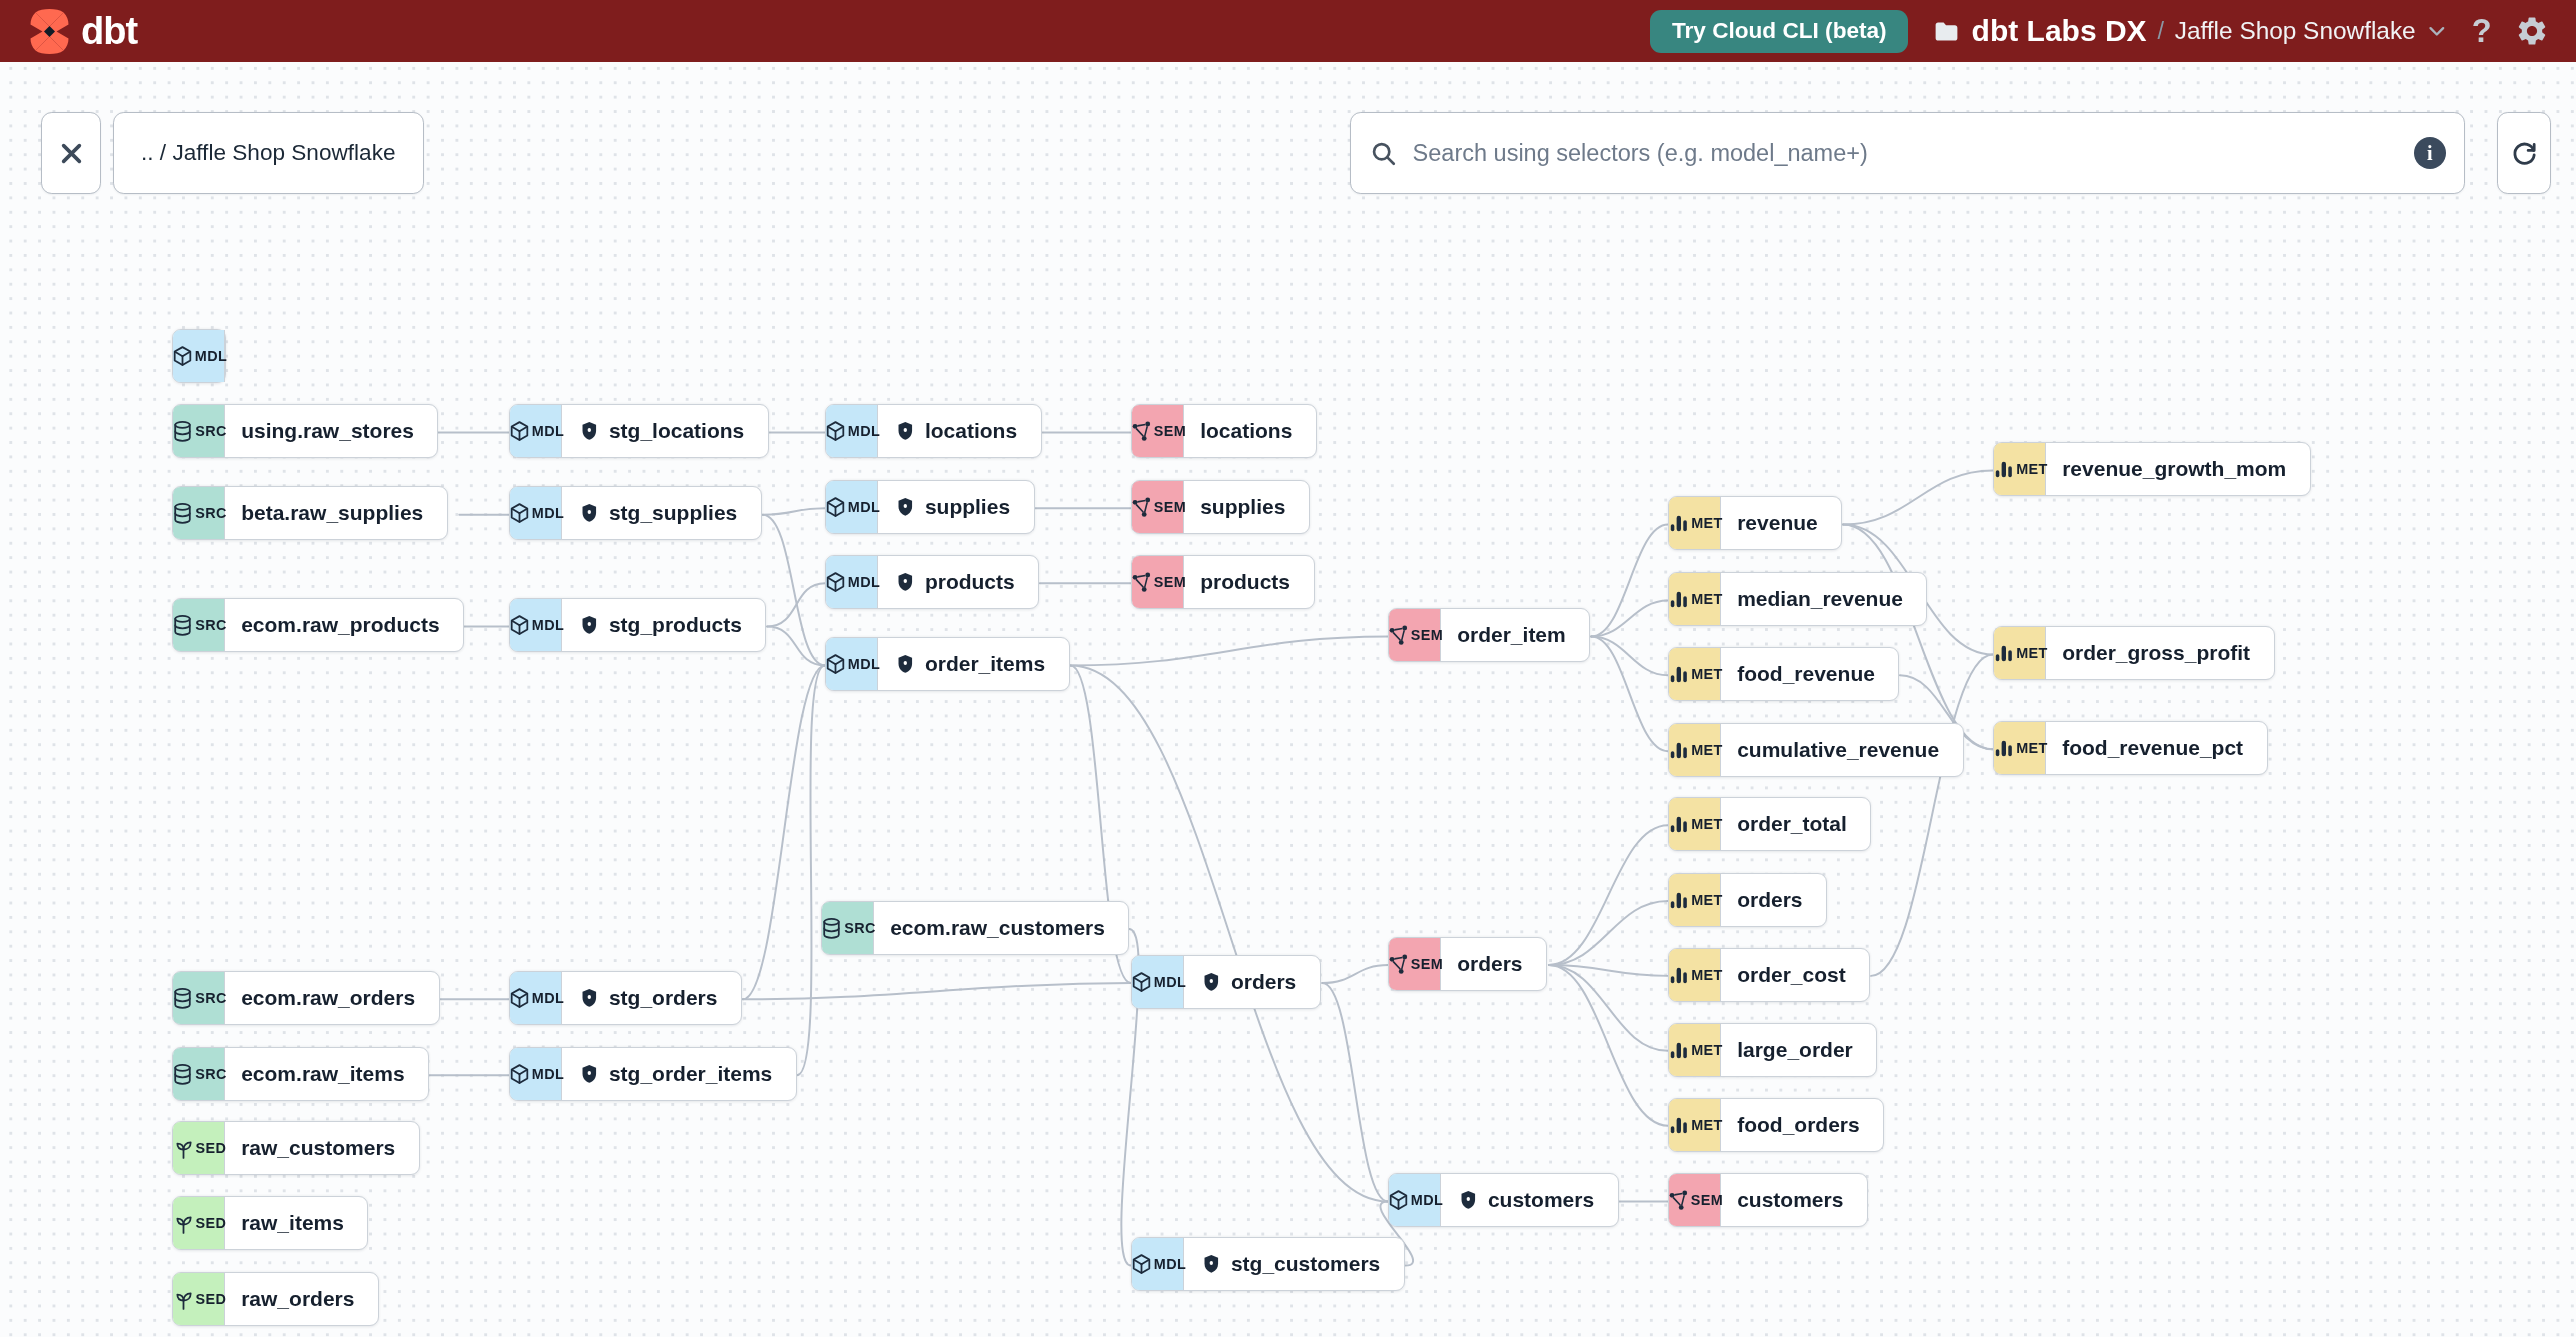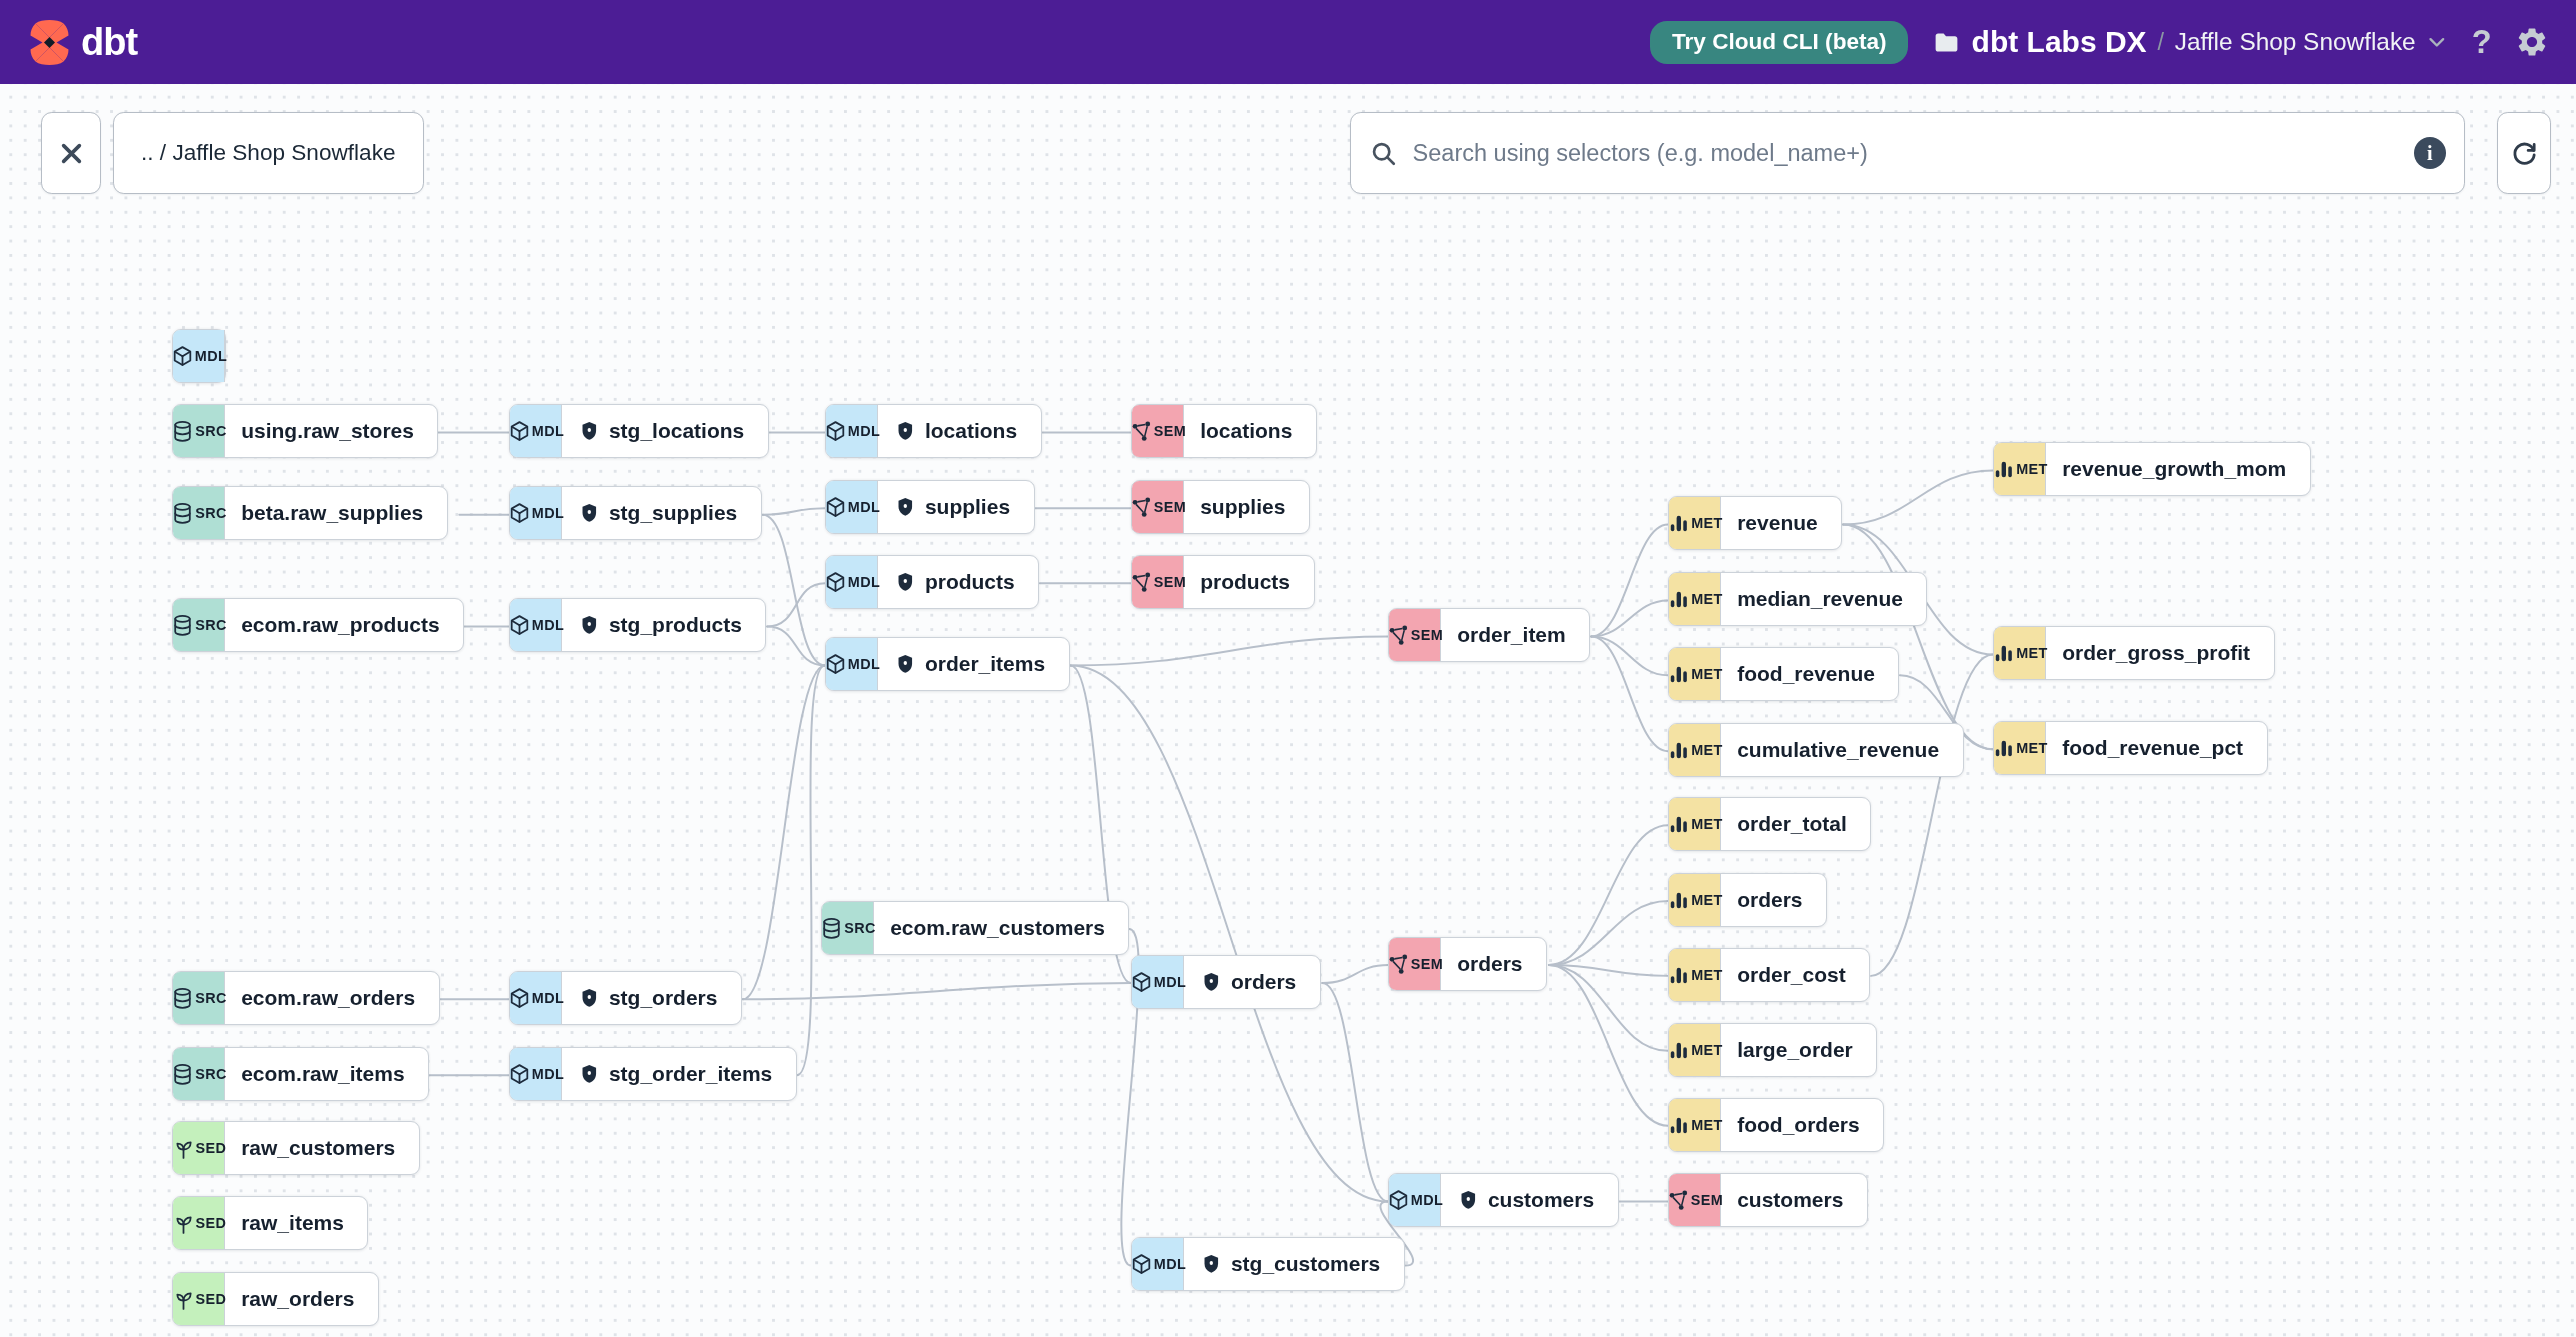--- a/index.html
+++ b/index.html
@@ -28,31 +28,31 @@
   }
   .badge svg{display:block;}
   .btag{font-size:14.4px;font-weight:700;color:#16202e;letter-spacing:0.4px;line-height:1;margin-top:0.9px;}
   .nlabel{
     display:flex;align-items:center;gap:8.1px;padding:0 23.5px 0 16.2px;
     font-size:21px;font-weight:600;color:#16202e;
   }
   .nlabel .shield{display:flex;align-items:center;}
   
   #navbar{
-    position:absolute;left:0;top:0;width:100%;height:84px;background:#4c1d95;
+    position:absolute;left:0;top:0;width:100%;height:62px;background:#7f1d1d;
     display:flex;align-items:center;padding:0 27px;box-sizing:border-box;z-index:50;
   }
   .logo{display:flex;align-items:center;gap:9px;cursor:pointer;flex:none;}
   .brand{color:#ffffff;font-size:38px;font-weight:700;letter-spacing:-0.9px;line-height:1;}
   #menu{display:flex;align-items:center;gap:49px;margin-left:52px;}
   .menu-item{display:flex;align-items:center;gap:7.2px;color:#f4f6f8;font-size:24.4px;font-weight:600;cursor:pointer;}
   .nav-right{margin-left:auto;display:flex;align-items:center;gap:23.5px;}
   .cta{
     background:#388680;color:#ffffff;font-size:22.6px;font-weight:600;
-    border:none;border-radius:17px;height:43px;padding:0 21.7px;cursor:pointer;
+    border:none;border-radius:11px;height:43px;padding:0 21.7px;cursor:pointer;
     font-family:inherit;
   }
   .proj-picker{display:flex;align-items:center;gap:10.8px;cursor:pointer;}
   .acct{color:#ffffff;font-size:30px;font-weight:700;}
   .slash{color:#8b97a4;font-size:23.5px;}
   .proj{color:#f1f3f5;font-size:24.4px;font-weight:400;}
   .icon-btn{display:flex;align-items:center;justify-content:center;cursor:pointer;}
   .qmark{color:#c6ccd3;font-size:32.5px;font-weight:700;line-height:1;}
   
   .tool{

